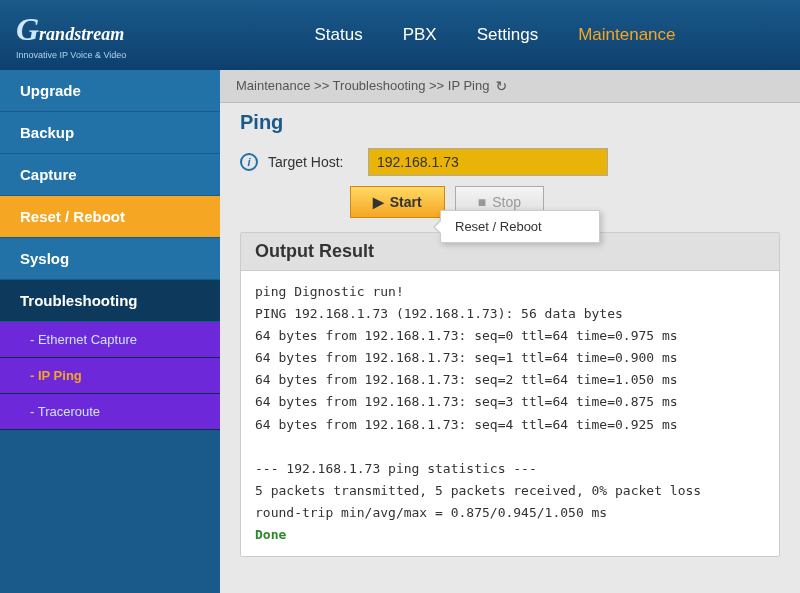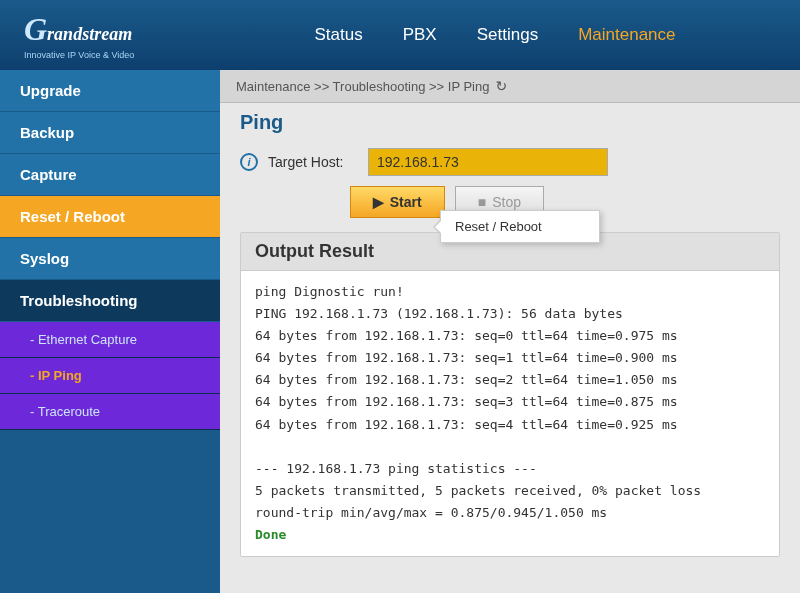--- a/index.html
+++ b/index.html
@@ -4,21 +4,21 @@
   <style>
     * { margin: 0; padding: 0; box-sizing: border-box; }
     body { font-family: Arial, sans-serif; font-size: 14px; background: #ccc; width: 800px; height: 593px; overflow: hidden; }
 
     
     .top-nav {
       background: linear-gradient(to bottom, #1a5a8a, #0d3f6e);
       height: 70px;
       display: flex;
       align-items: center;
-      padding: 0 24px;
+      padding: 0 16px;
       justify-content: flex-end;
     }
     .logo-area {
       width: 190px;
       display: flex;
       align-items: center;
     }
     .logo-text {
       color: white;
       font-size: 22px;
@@ -97,21 +97,21 @@
       display: flex;
       flex-direction: column;
       overflow: hidden;
     }
     .breadcrumb {
       background: #d5d5d5;
       padding: 8px 16px;
       font-size: 13px;
       color: #555;
       display: flex;
-      align-items: center;
+      align-items: flex-start;
       gap: 6px;
       border-bottom: 1px solid #bbb;
     }
     .refresh-icon {
       color: #555;
       cursor: pointer;
       font-size: 14px;
     }
 
     .content-body {

